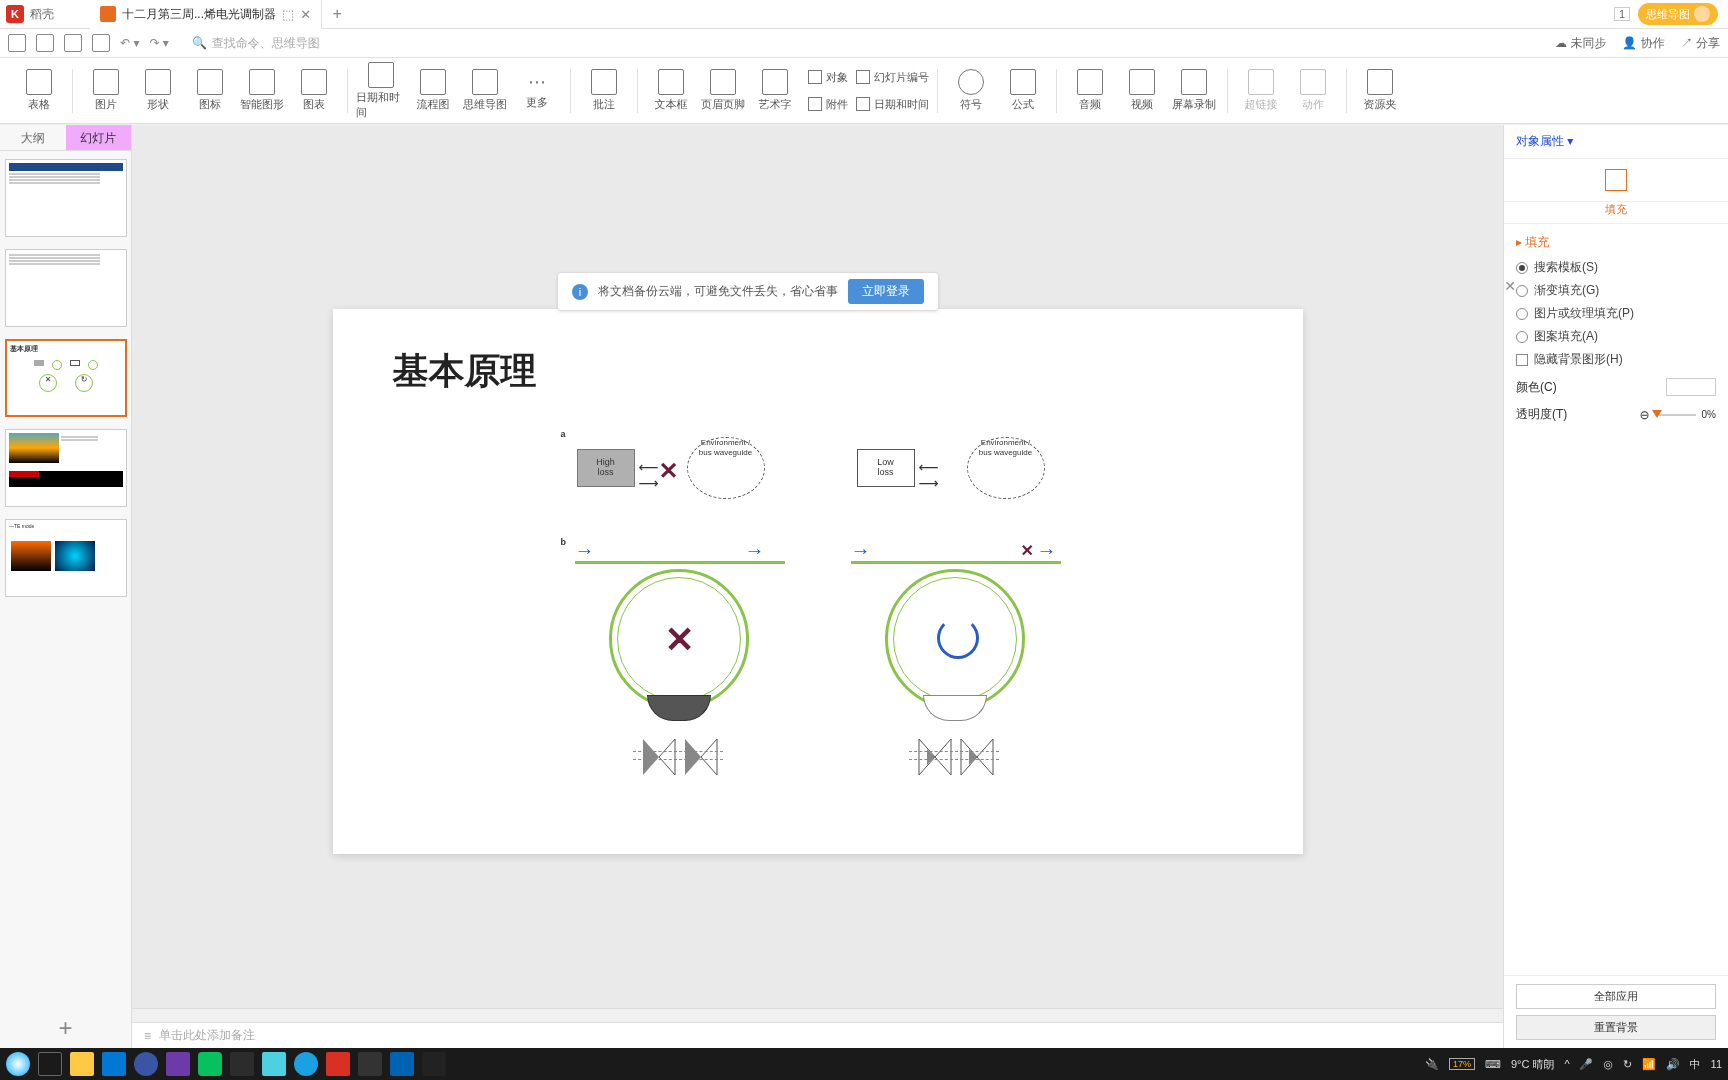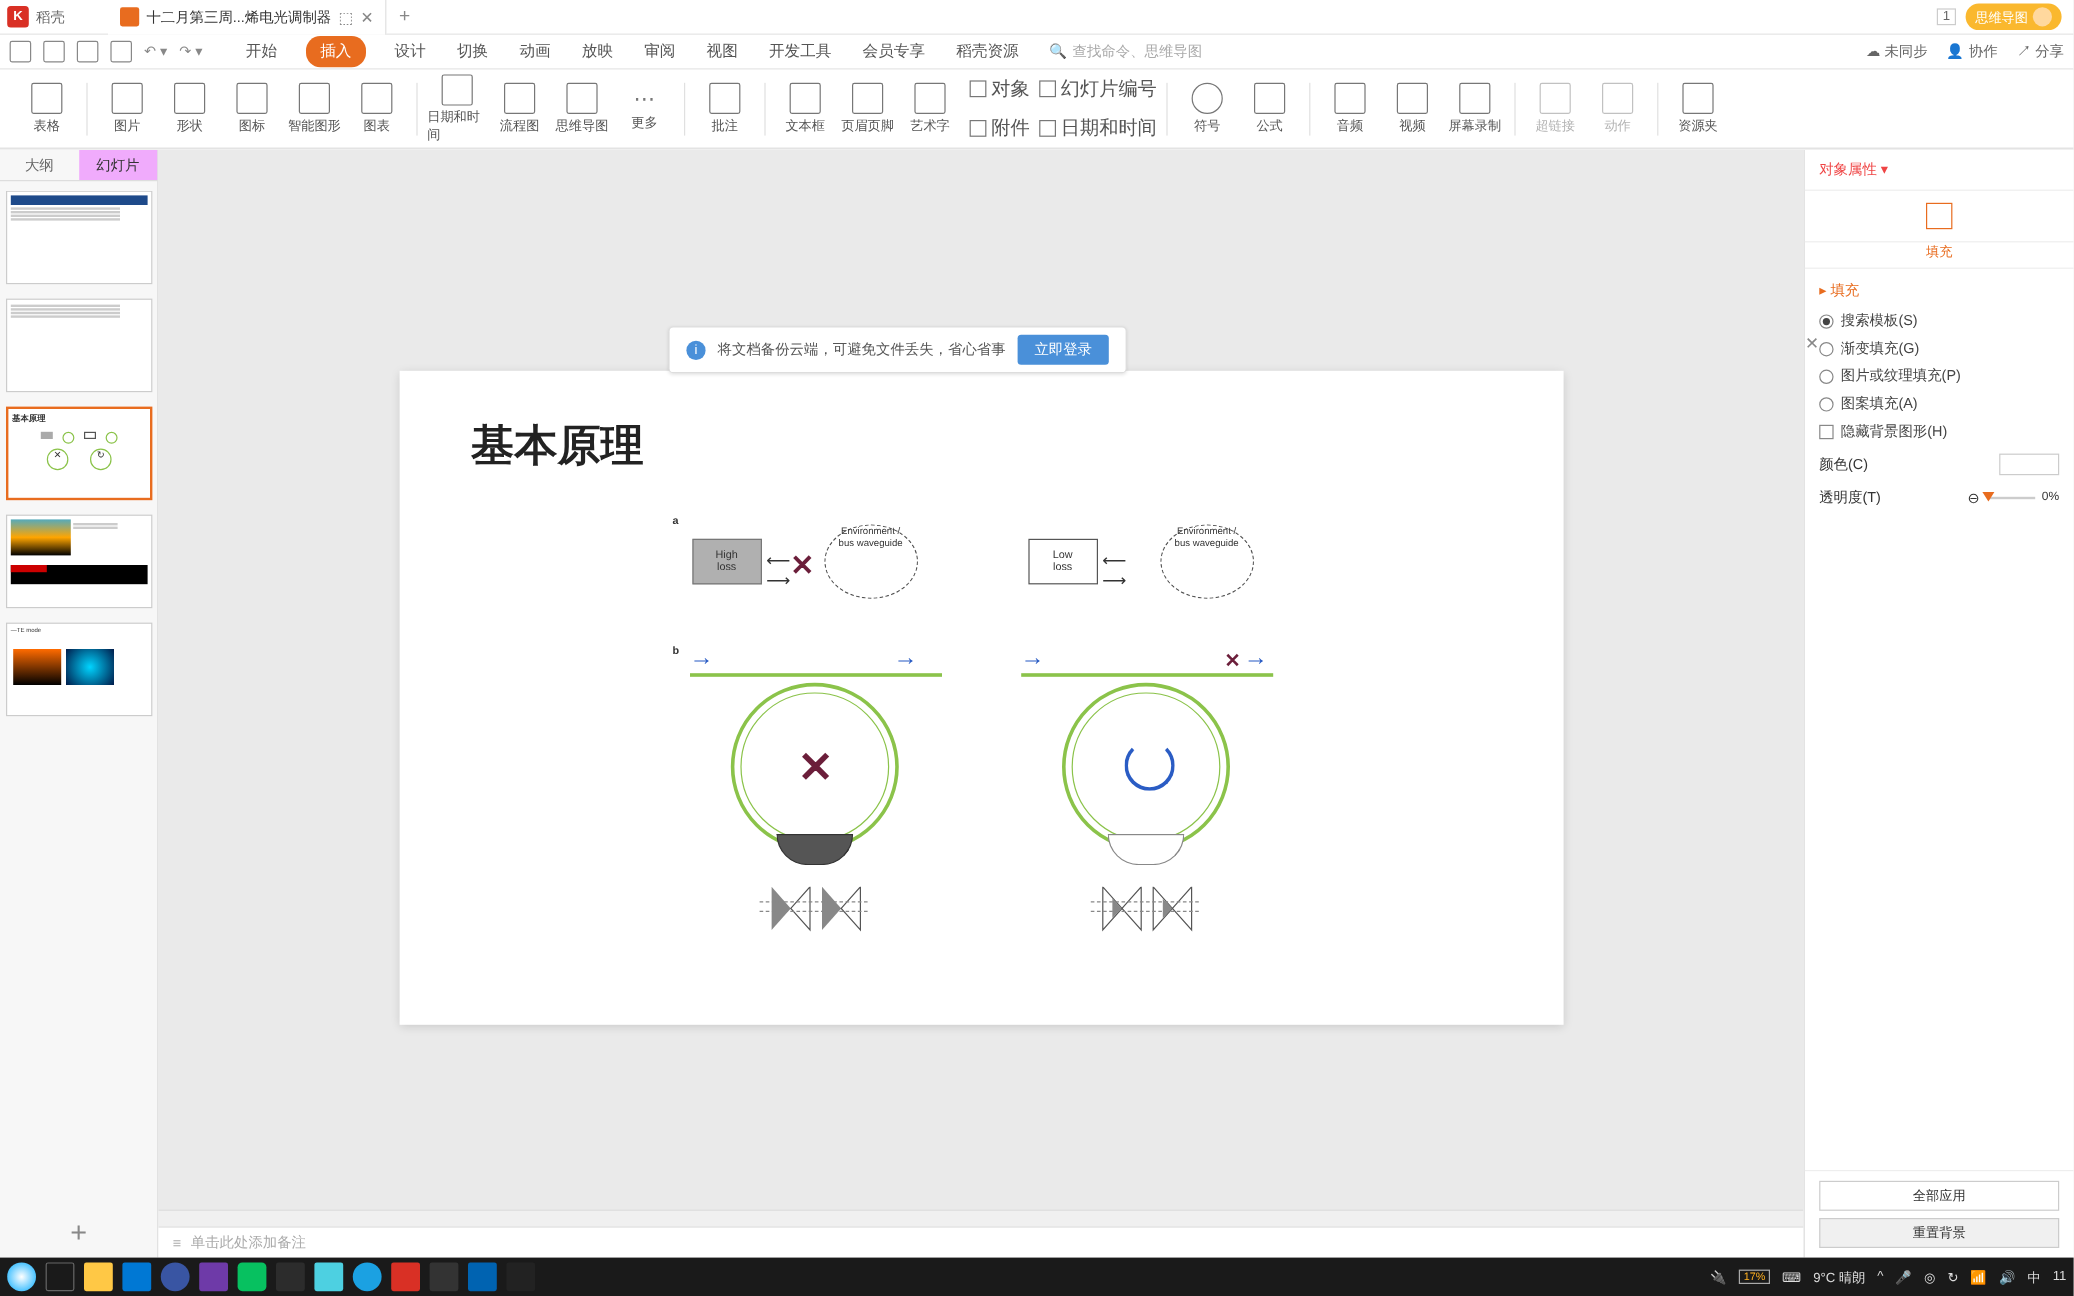--- a/index.html
+++ b/index.html
@@ -27,21 +27,21 @@
 .mb-tab.active { background:#e86c1f; color:#fff; border-radius:12px; padding:4px 12px; }
 .mb-search { margin-left:10px; color:#aaa; font-size:12px; display:flex; align-items:center; gap:4px; }
 .mb-right { margin-left:auto; display:flex; align-items:center; gap:16px; color:#666; font-size:12px; }
 
 
 .ribbon { height:66px; background:#fff; display:flex; align-items:center; padding:0 14px; gap:2px; border-bottom:1px solid #ddd; }
 .rib-item { display:flex; flex-direction:column; align-items:center; justify-content:center; width:50px; height:60px; cursor:pointer; font-size:11px; color:#555; gap:2px; }
 .rib-ico-lg { width:26px; height:26px; border:1.5px solid #777; border-radius:2px; }
 .rib-ico-circ { width:26px; height:26px; border:1.5px solid #777; border-radius:50%; position:relative; }
 .rib-sep { width:1px; height:44px; background:#e0e0e0; margin:0 6px; }
-.rib-txtcol { display:flex; flex-direction:column; gap:12px; font-size:16px; color:#555; }
+.rib-txtcol { display:flex; flex-direction:column; gap:12px; font-size:11px; color:#555; }
 .rib-txtrow { display:flex; align-items:center; gap:4px; cursor:pointer; }
 .rib-miniico { width:14px; height:14px; border:1px solid #777; }
 
 
 .banner { position:absolute; top:147px; left:330px; right:562px; height:0; z-index:5; }
 .banner-inner { background:#fff; border:1px solid #ddd; border-radius:4px; padding:6px 14px; display:flex; align-items:center; gap:10px; font-size:12px; color:#555; box-shadow:0 1px 3px rgba(0,0,0,.1); margin:0 auto; width:fit-content; }
 .banner-info { width:16px; height:16px; border-radius:50%; background:#4a90d9; color:#fff; text-align:center; line-height:16px; font-size:11px; }
 .banner-btn { background:#4a90d9; color:#fff; padding:4px 14px; border-radius:3px; cursor:pointer; }
 .banner-close { position:absolute; right:-350px; top:6px; color:#888; cursor:pointer; font-size:14px; }
 
@@ -62,21 +62,21 @@
 .canvas-wrap { flex:1; display:flex; flex-direction:column; background:#eaeaea; }
 .canvas-area { flex:1; display:flex; align-items:center; justify-content:center; position:relative; overflow:auto; padding-top:30px; }
 .slide { width:970px; height:545px; background:#fff; box-shadow:0 2px 8px rgba(0,0,0,.15); position:relative; }
 .slide-title { position:absolute; top:38px; left:60px; font-size:36px; font-weight:bold; color:#222; }
 .diagram { position:absolute; top:120px; left:228px; width:515px; height:370px; }
 .scroll-h { height:14px; background:#f0f0f0; border-top:1px solid #ddd; }
 .notes { height:26px; background:#fff; border-top:1px solid #ddd; display:flex; align-items:center; padding:0 12px; gap:8px; color:#aaa; font-size:12px; }
 
 
 .rpanel { width:225px; background:#fff; border-left:1px solid #ddd; display:flex; flex-direction:column; }
-.rp-title { padding:8px 12px; font-size:12px; color:#ef4444; border-bottom:1px solid #eee; }
+.rp-title { padding:8px 12px; font-size:12px; color:#1d4ed8; border-bottom:1px solid #eee; }
 .rp-icon-row { display:flex; justify-content:center; padding:10px; border-bottom:1px solid #eee; }
 .rp-tab-ico { width:22px; height:22px; border:1.5px solid #e86c1f; }
 .rp-tab-lbl { text-align:center; color:#e86c1f; font-size:11px; padding-bottom:6px; border-bottom:1px solid #eee; }
 .rp-section { padding:10px 12px; }
 .rp-sec-hd { color:#e86c1f; font-size:12px; margin-bottom:8px; }
 .rp-radio-row { display:flex; align-items:center; gap:6px; margin:6px 0; font-size:12px; color:#444; }
 .rp-radio { width:12px; height:12px; border:1px solid #888; border-radius:50%; display:flex; align-items:center; justify-content:center; }
 .rp-radio.on::after { content:""; width:6px; height:6px; background:#444; border-radius:50%; }
 .rp-check { width:12px; height:12px; border:1px solid #888; }
 .rp-field { display:flex; align-items:center; justify-content:space-between; margin:10px 0; font-size:12px; }
@@ -145,33 +145,20 @@
 </div>
 
 <div class="menubar">
   <div class="mb-left">
     <span class="mb-ico"></span>
     <span class="mb-ico"></span>
     <span class="mb-ico"></span>
     <span class="mb-ico"></span>
     <span style="color:#888">↶ ▾</span>
     <span style="color:#888">↷ ▾</span>
-  </div>
-  <div class="mb-tabs">
-    <span class="mb-tab">开始</span>
-    <span class="mb-tab active">插入</span>
-    <span class="mb-tab">设计</span>
-    <span class="mb-tab">切换</span>
-    <span class="mb-tab">动画</span>
-    <span class="mb-tab">放映</span>
-    <span class="mb-tab">审阅</span>
-    <span class="mb-tab">视图</span>
-    <span class="mb-tab">开发工具</span>
-    <span class="mb-tab">会员专享</span>
-    <span class="mb-tab">稻壳资源</span>
   </div>
   <div class="mb-search">
     <span>🔍</span>
     <span>查找命令、思维导图</span>
   </div>
   <div class="mb-right">
     <span>☁ <span>未同步</span></span>
     <span>👤 <span>协作</span></span>
     <span>↗ <span>分享</span></span>
   </div>

